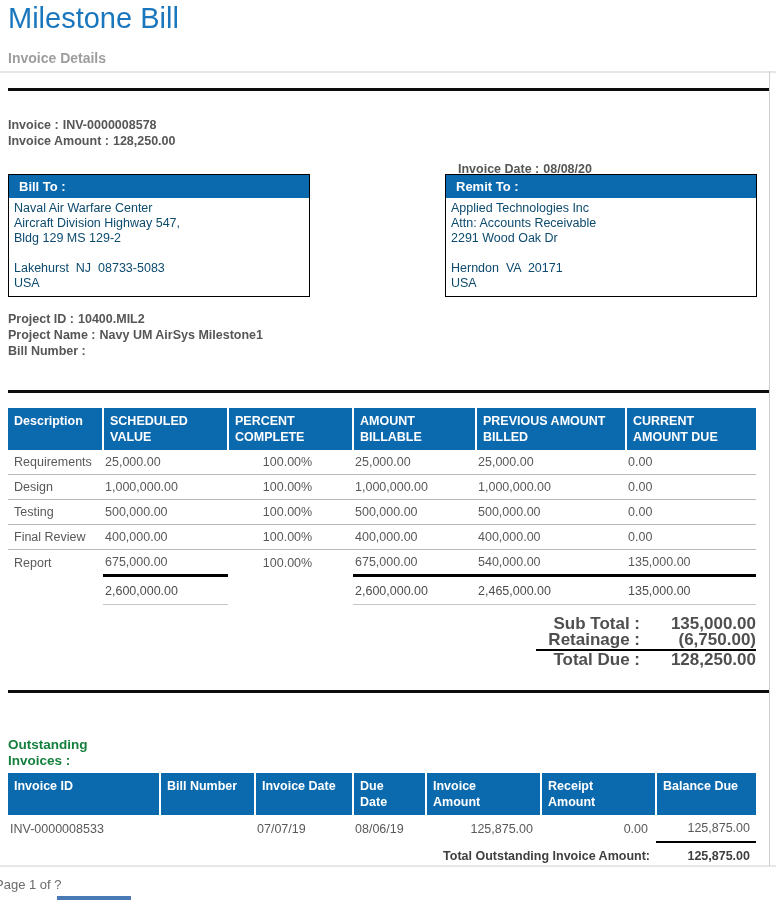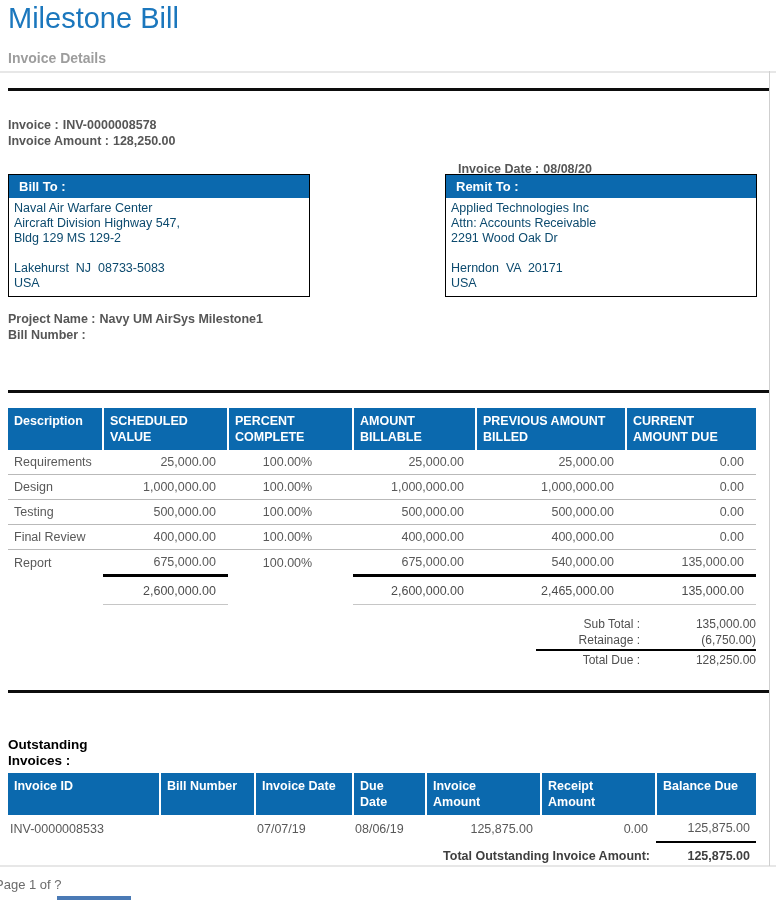--- a/index.html
+++ b/index.html
@@ -30,37 +30,37 @@
   .remit-to{left:445px;width:310px;}
 
   
   table{border-collapse:collapse;table-layout:fixed;font-size:12.5px;}
   .milestone-table{left:8px;top:408px;width:748px;}
   th{background:var(--header-blue,#0b69ae);color:#fff;text-align:left;vertical-align:top;
      font-size:12.5px;font-weight:bold;padding:5px 16px 5px 6px;line-height:16px;border-left:2px solid #fff;}
   th:first-child{border-left:none;}
   .milestone-table td{height:24px;vertical-align:middle;padding:0 12px 0 2px;color:#595959;}
   .milestone-table td.desc{text-align:left;padding:0 2px 0 6px;}
-  .milestone-table td.num{text-align:right;margin-top:20px;}
+  .milestone-table td.num{margin-top:20px;}
   .milestone-table td.pct{text-align:center;padding-right:8px;}
   .milestone-table tr.data td{border-bottom:1px solid #b9b9b9;}
   .milestone-table tr.data.last td{border-bottom:none;}
   .milestone-table tr.total td{height:27px;font-weight:normal;color:#4d4d4d;}
   .milestone-table tr.total td.sum{border-top:3px solid #000;border-bottom:1px solid #c6c6c6;}
 
   
-  .summary{left:536px;top:616px;width:220px;font-size:12px;font-weight:normal;color:#4f4f4f;}
+  .summary{left:536px;top:616px;width:220px;font-size:17px;font-weight:bold;color:#4f4f4f;}
   .summary .row{display:flex;line-height:16px;}
   .summary .lbl{width:104px;text-align:right;}
   .summary .val{width:116px;text-align:right;}
   .summary .row.retainage{border-bottom:2px solid #000;padding-bottom:1px;}
   .summary .row.totaldue{margin-top:1px;}
 
   
-  .outstanding-title{left:8px;top:737px;width:100px;font-size:13.5px;font-weight:bold;color:#000000;line-height:16px;}
+  .outstanding-title{left:8px;top:737px;width:100px;font-size:13.5px;font-weight:bold;color:#15803d;line-height:16px;}
   .outstanding-table{left:8px;top:773px;width:748px;}
   .outstanding-table td{height:26px;vertical-align:middle;color:#595959;}
   .outstanding-table td.txt{text-align:left;padding:0 2px 0 2px;}
   .outstanding-table td.num{text-align:right;padding:0 8px 0 2px;}
   .outstanding-table td.balance{border-bottom:2px solid #000;padding-right:6px;}
   .outstanding-table tr.ototal td{font-weight:bold;color:#3f3f3f;height:24px;}
   .outstanding-table td.ototal-label{text-align:right;padding-right:6px;}
   .outstanding-table td.ototal-value{text-align:right;padding-right:6px;}
 
   .page-footer{left:-5px;top:877px;font-size:13px;color:#6b6b6b;}
@@ -112,20 +112,23 @@
       <div class="addr-line">Applied Technologies Inc</div>
       <div class="addr-line">Attn: Accounts Receivable</div>
       <div class="addr-line">2291 Wood Oak Dr</div>
       <div class="addr-line"></div>
       <div class="addr-line">Herndon  VA  20171</div>
       <div class="addr-line">USA</div>
     </div>
   </div>
 
   <div class="abs pair-block" style="left:8px;top:311px;">
+    <div class="pair">
+      <span>Project ID :</span><span class="v">10400.MIL2</span>
+    </div>
     <div class="pair">
       <span>Project Name :</span><span class="v">Navy UM AirSys Milestone1</span>
     </div>
     <div class="pair">
       <span>Bill Number :</span><span class="v"></span>
     </div>
   </div>
 
   <div class="abs rule-black" style="top:390px;"></div>
 

